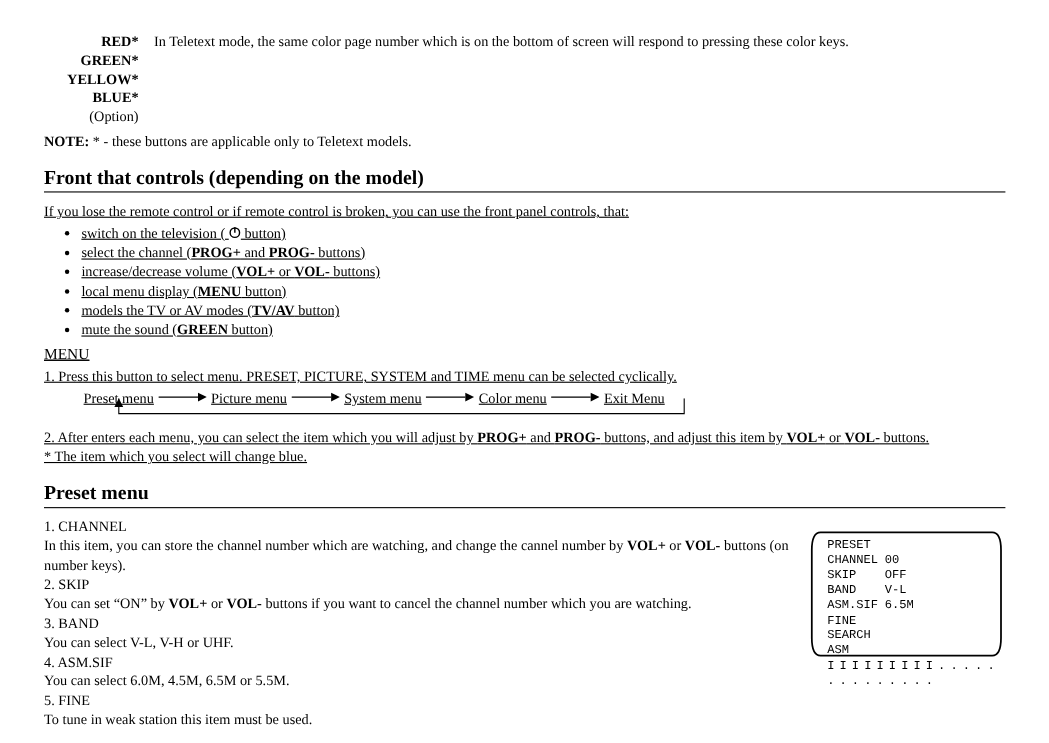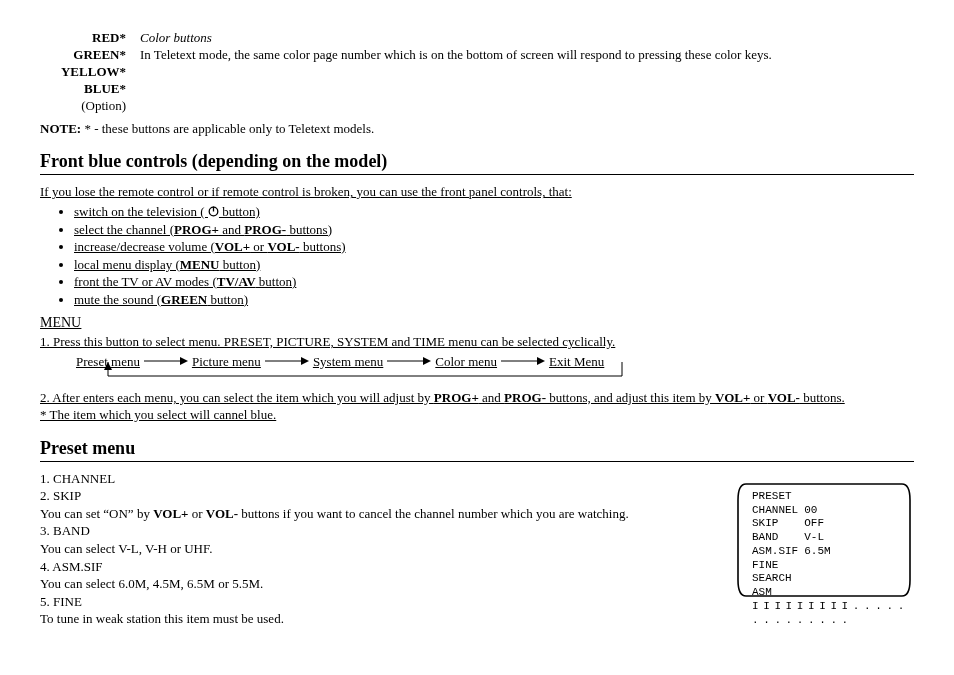--- a/index.html
+++ b/index.html
@@ -127,51 +127,50 @@
 
 <div class="top-block">
   <div class="label-col">
     <div>RED*</div>
     <div>GREEN*</div>
     <div>YELLOW*</div>
     <div>BLUE*</div>
     <div class="opt">(Option)</div>
   </div>
   <div class="desc-col">
-    <div class="italic">Color buttons</div>
     <div class="just">In Teletext mode, the same color page number which is on the bottom of screen will respond to pressing these color keys.</div>
   </div>
 </div>
 
 <div class="note">
   <b>NOTE:</b><span> * - these buttons are applicable only to Teletext models.</span>
 </div>
 
-<h2 class="section">Front blue controls (depending on the model)</h2>
+<h2 class="section">Front that controls (depending on the model)</h2>
 
 <div class="body-text">
   <div>If you lose the remote control or if remote control is broken, you can use the front panel controls, that:</div>
   <ul class="bullets">
     <li>
       <span>switch on the television ( </span><svg width="11" height="11" viewBox="0 0 11 11" style="vertical-align:-1px">
           <circle cx="5.5" cy="5.5" r="4.3" fill="none" stroke="#000" stroke-width="1.3"></circle>
           <line x1="5.5" y1="0.5" x2="5.5" y2="5.5" stroke="#000" stroke-width="1.3"></line>
         </svg><span> button)</span>
     </li>
     <li>
       <span>select the channel (</span><b>PROG+</b><span> and </span><b>PROG-</b><span> buttons)</span>
     </li>
     <li>
       <span>increase/decrease volume (</span><b>VOL+</b><span> or </span><b>VOL-</b><span> buttons)</span>
     </li>
     <li>
       <span>local menu display (</span><b>MENU</b><span> button)</span>
     </li>
     <li>
-      <span>front the TV or AV modes (</span><b>TV/AV</b><span> button)</span>
+      <span>models the TV or AV modes (</span><b>TV/AV</b><span> button)</span>
     </li>
     <li>
       <span>mute the sound (</span><b>GREEN</b><span> button)</span>
     </li>
   </ul>
 
   <div class="menu-label">MENU</div>
   <div>1. Press this button to select menu. PRESET, PICTURE, SYSTEM and TIME menu can be selected cyclically.</div>
 
   <div class="flow-wrap">
@@ -200,28 +199,31 @@
     </div>
     <svg class="loop-svg" width="560" height="22">
       <polyline points="36,0 36,14 550,14 550,0" fill="none" stroke="#000" stroke-width="1"></polyline>
       <polygon points="32,2 36,-6 40,2" fill="#000" transform="translate(0,6)"></polygon>
     </svg>
   </div>
 
   <div>
     <span>2. After enters each menu, you can select the item which you will adjust by </span><b>PROG+</b><span> and </span><b>PROG-</b><span> buttons, and adjust this item by </span><b>VOL+</b><span> or </span><b>VOL-</b><span> buttons.</span>
   </div>
-  <div>* The item which you select will cannel blue.</div>
+  <div>* The item which you select will change blue.</div>
 </div>
 
 <h2 class="section" style="margin-top:14px">Preset menu</h2>
 
 <div class="preset-flex">
   <div class="preset-body preset-text">
     <div>1. CHANNEL</div>
+    <div>
+      <span>In this item, you can store the channel number which are watching, and change the cannel number by </span><b>VOL+</b><span> or </span><b>VOL-</b><span> buttons (on number keys).</span>
+    </div>
     <div>2. SKIP</div>
     <div>
       <span>You can set “ON” by </span><b>VOL+</b><span> or </span><b>VOL-</b><span> buttons if you want to cancel the channel number which you are watching.</span>
     </div>
     <div>3. BAND</div>
     <div>You can select V-L, V-H or UHF.</div>
     <div>4. ASM.SIF</div>
     <div>You can select 6.0M, 4.5M, 6.5M or 5.5M.</div>
     <div>5. FINE</div>
     <div>To tune in weak station this item must be used.</div>

